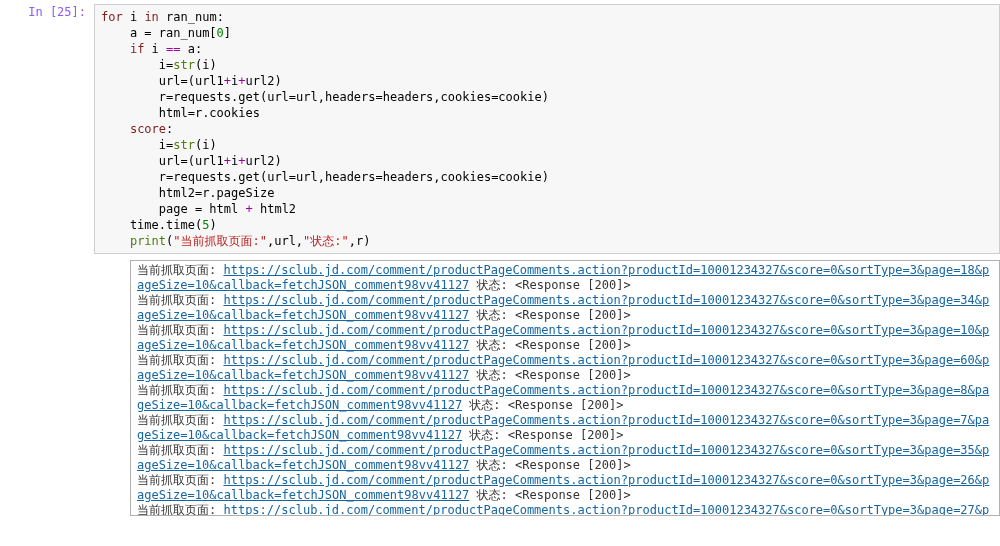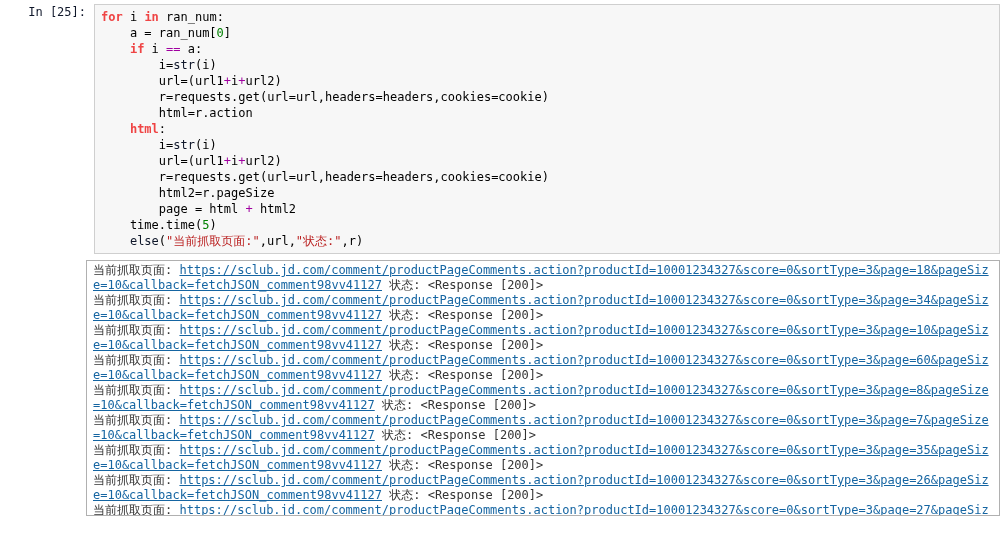--- a/index.html
+++ b/index.html
@@ -15,21 +15,21 @@
   .cell {
     display: flex;
     align-items: flex-start;
     padding: 4px 0 0 0;
   }
   .prompt {
     width: 86px;
     flex: 0 0 86px;
     text-align: right;
     padding-right: 8px;
-    color: #0f172a;
+    color: #8b5cf6;
     font-family: "DejaVu Sans Mono", monospace;
     font-size: 12px;
     line-height: 16px;
     user-select: none;
   }
   .code-area {
     flex: 1;
     border: 1px solid #cfcfcf;
     background: #f7f7f7;
     padding: 4px 6px;
@@ -54,53 +54,54 @@
     margin-top: 6px;
     padding: 2px 6px 0 6px;
     font-family: "DejaVu Sans Mono", "Microsoft YaHei", monospace;
     font-size: 12px;
     line-height: 15px;
     height: 252px;
     overflow: hidden;
     color: #333;
     word-break: break-all;
     white-space: normal;
+    margin-left: 44px;
   }
   .output-line { margin-bottom: 0; }
   .url-part { color: #1565a2; text-decoration: underline; }
   
-  .kw   { color: #ef4444; font-weight: bold; }
+  .kw   { color: #7f1d1d; font-weight: normal; }
   .num  { color: #008000; }
   .str  { color: #ba2121; }
-  .fn   { color: #0f172a; }
+  .fn   { color: #4d7c0f; }
   .id   { color: #000; }
   .op   { color: #a000a0; }
 </style>
 </head>
 <body>
 
 <div class="cell">
   <div class="prompt">
     <span>In </span><span>[25]:</span>
   </div>
   <div class="code-area" id="code-area"><span class="kw">for</span><span class="id"> i </span><span class="kw">in</span><span class="id"> ran_num:</span>
 <span class="id">    a = ran_num[</span><span class="num">0</span><span class="id">]</span>
 <span class="id">    </span><span class="kw">if</span><span class="id"> i </span><span class="op">==</span><span class="id"> a:</span>
 <span class="id">        i=</span><span class="fn">str</span><span class="id">(i)</span>
 <span class="id">        url=(url1</span><span class="op">+</span><span class="id">i</span><span class="op">+</span><span class="id">url2)</span>
 <span class="id">        r=requests.get(url=url,headers=headers,cookies=cookie)</span>
-<span class="id">        html=r.action</span>
-<span class="id">    </span><span class="kw">html</span><span class="id">:</span>
+<span class="id">        html=r.cookies</span>
+<span class="id">    </span><span class="kw">score</span><span class="id">:</span>
 <span class="id">        i=</span><span class="fn">str</span><span class="id">(i)</span>
 <span class="id">        url=(url1</span><span class="op">+</span><span class="id">i</span><span class="op">+</span><span class="id">url2)</span>
 <span class="id">        r=requests.get(url=url,headers=headers,cookies=cookie)</span>
 <span class="id">        html2=r.pageSize</span>
 <span class="id">        page = html </span><span class="op">+</span><span class="id"> html2</span>
 <span class="id">    time.time(</span><span class="num">5</span><span class="id">)</span>
-<span class="id">    </span><span class="fn">else</span><span class="id">(</span><span class="str">"当前抓取页面:"</span><span class="id">,url,</span><span class="str">"状态:"</span><span class="id">,r)</span></div>
+<span class="id">    </span><span class="fn">print</span><span class="id">(</span><span class="str">"当前抓取页面:"</span><span class="id">,url,</span><span class="str">"状态:"</span><span class="id">,r)</span></div>
 </div>
 
 <div class="out-wrap">
   <div class="out-gutter"></div>
   <div class="output-area" id="output-area">
       <div class="output-line"><span>当前抓取页面: </span><span class="url-part">https://sclub.jd.com/comment/productPageComments.action?productId=10001234327&amp;score=0&amp;sortType=3&amp;page=18&amp;pageSize=10&amp;callback=fetchJSON_comment98vv41127</span><span> 状态: </span><span>&lt;Response [200]&gt;</span></div>
       <div class="output-line"><span>当前抓取页面: </span><span class="url-part">https://sclub.jd.com/comment/productPageComments.action?productId=10001234327&amp;score=0&amp;sortType=3&amp;page=34&amp;pageSize=10&amp;callback=fetchJSON_comment98vv41127</span><span> 状态: </span><span>&lt;Response [200]&gt;</span></div>
       <div class="output-line"><span>当前抓取页面: </span><span class="url-part">https://sclub.jd.com/comment/productPageComments.action?productId=10001234327&amp;score=0&amp;sortType=3&amp;page=10&amp;pageSize=10&amp;callback=fetchJSON_comment98vv41127</span><span> 状态: </span><span>&lt;Response [200]&gt;</span></div>
       <div class="output-line"><span>当前抓取页面: </span><span class="url-part">https://sclub.jd.com/comment/productPageComments.action?productId=10001234327&amp;score=0&amp;sortType=3&amp;page=60&amp;pageSize=10&amp;callback=fetchJSON_comment98vv41127</span><span> 状态: </span><span>&lt;Response [200]&gt;</span></div>
       <div class="output-line"><span>当前抓取页面: </span><span class="url-part">https://sclub.jd.com/comment/productPageComments.action?productId=10001234327&amp;score=0&amp;sortType=3&amp;page=8&amp;pageSize=10&amp;callback=fetchJSON_comment98vv41127</span><span> 状态: </span><span>&lt;Response [200]&gt;</span></div>

